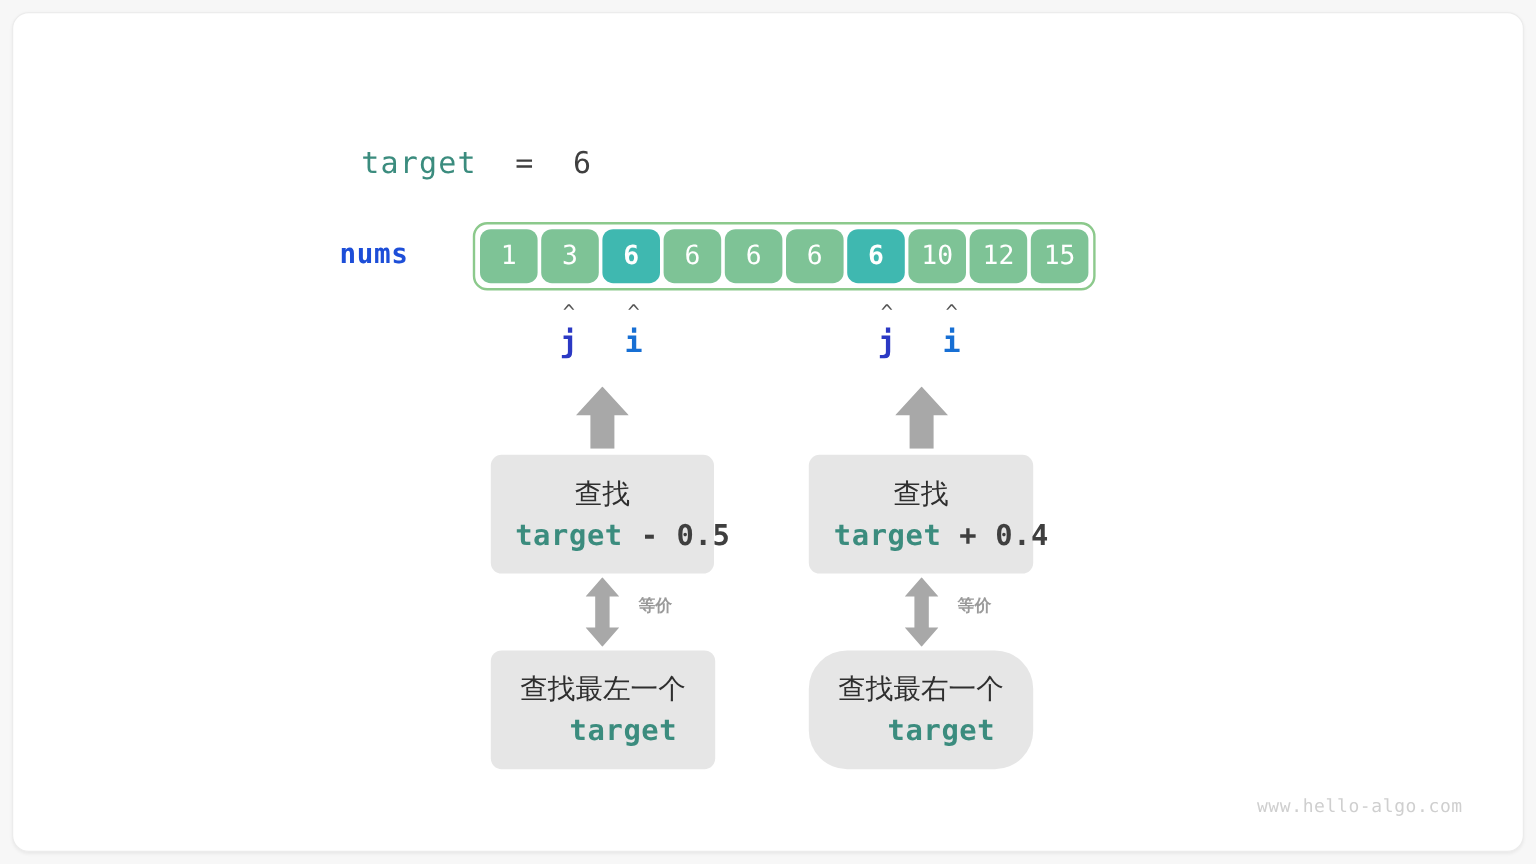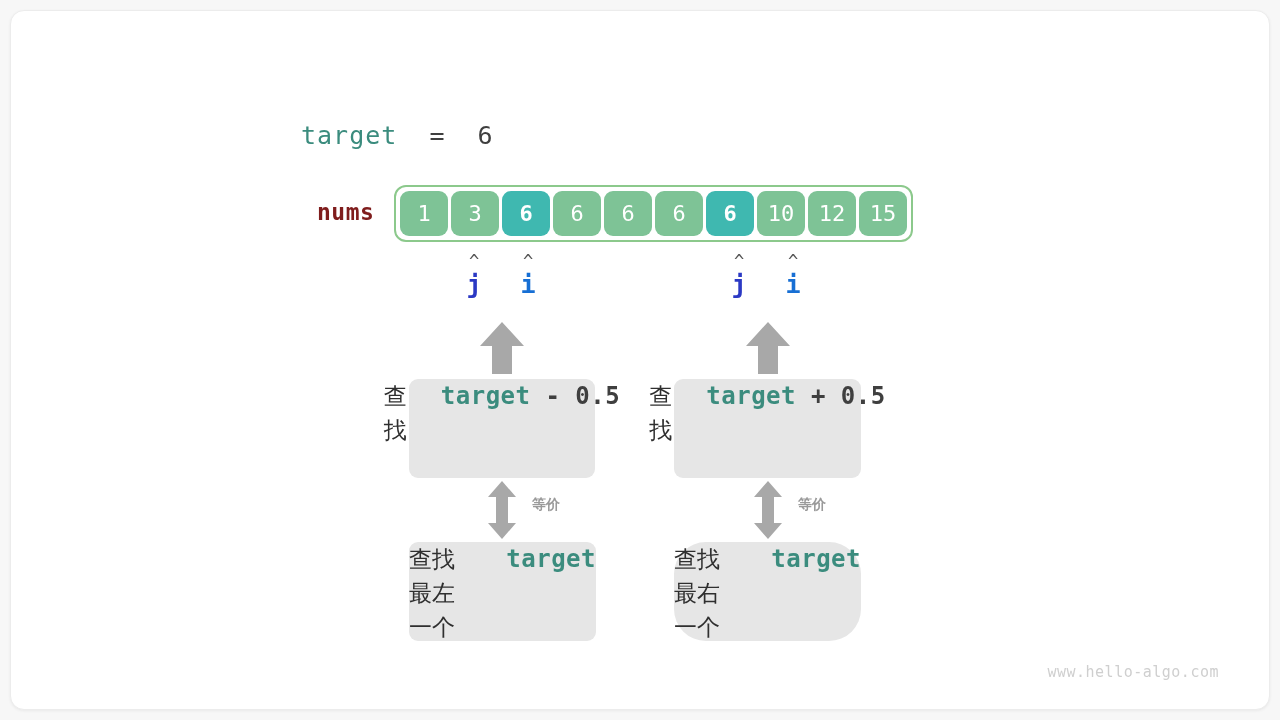--- a/index.html
+++ b/index.html
@@ -47,26 +47,26 @@
     font-size: 25px;
     font-weight: normal;
     letter-spacing: 1px;
     white-space: nowrap;
   }
   .kw-target { color: #3b8c7e; }
   .plain-dark { color: #3f3f3f; }
 
   
   #nums-label {
-    left: 306px;
+    left: 272px;
     top: 188px;
     font-family: "DejaVu Sans Mono", "Liberation Mono", monospace;
     font-size: 23px;
     font-weight: bold;
-    color: #7f1d1d;
+    color: #1d4ed8;
     letter-spacing: 0.5px;
   }
 
   
   #array-frame {
     left: 383px;
     top: 174px;
     height: 57px;
     border: 2px solid #8cc98c;
     border-radius: 12px;
@@ -118,21 +118,22 @@
   .ptr-i .pname { color: #176fd4; }
 
   
   .uparrow { width: 44px; height: 52px; }
 
   
   .gbox {
     background: #e6e6e6;
     border-radius: 9px;
     display: flex;
-    flex-direction: row;
+    flex-direction: column;
+    align-items: center;
     justify-content: center;
     box-sizing: border-box;
   }
   .gbox .line1 {
     font-family: "DejaVu Sans", "Liberation Sans", sans-serif;
     font-size: 23px;
     color: #2f2f2f;
     line-height: 34px;
   }
   .gbox .line2 {
@@ -227,21 +228,21 @@
     <div class="abs gbox" id="box-left-top">
       <div class="line1">查找</div>
       <div class="line2">
         <span class="kw-target">target</span><span class="plain-dark"> - 0.5</span>
       </div>
     </div>
 
     <div class="abs gbox" id="box-right-top">
       <div class="line1">查找</div>
       <div class="line2">
-        <span class="kw-target">target</span><span class="plain-dark"> + 0.5</span>
+        <span class="kw-target">target</span><span class="plain-dark"> + 0.4</span>
       </div>
     </div>
 
     <div class="abs" style="left:477px; top:470px;">
       <svg class="dblarrow" viewBox="0 0 28 58" xmlns="http://www.w3.org/2000/svg">
         <polygon points="14,0 28,16 20,16 20,42 28,42 14,58 0,42 8,42 8,16 0,16" fill="#a8a8a8"></polygon>
       </svg>
     </div>
     <div class="abs eq-label" style="left:521px; top:485px;">等价</div>
 

